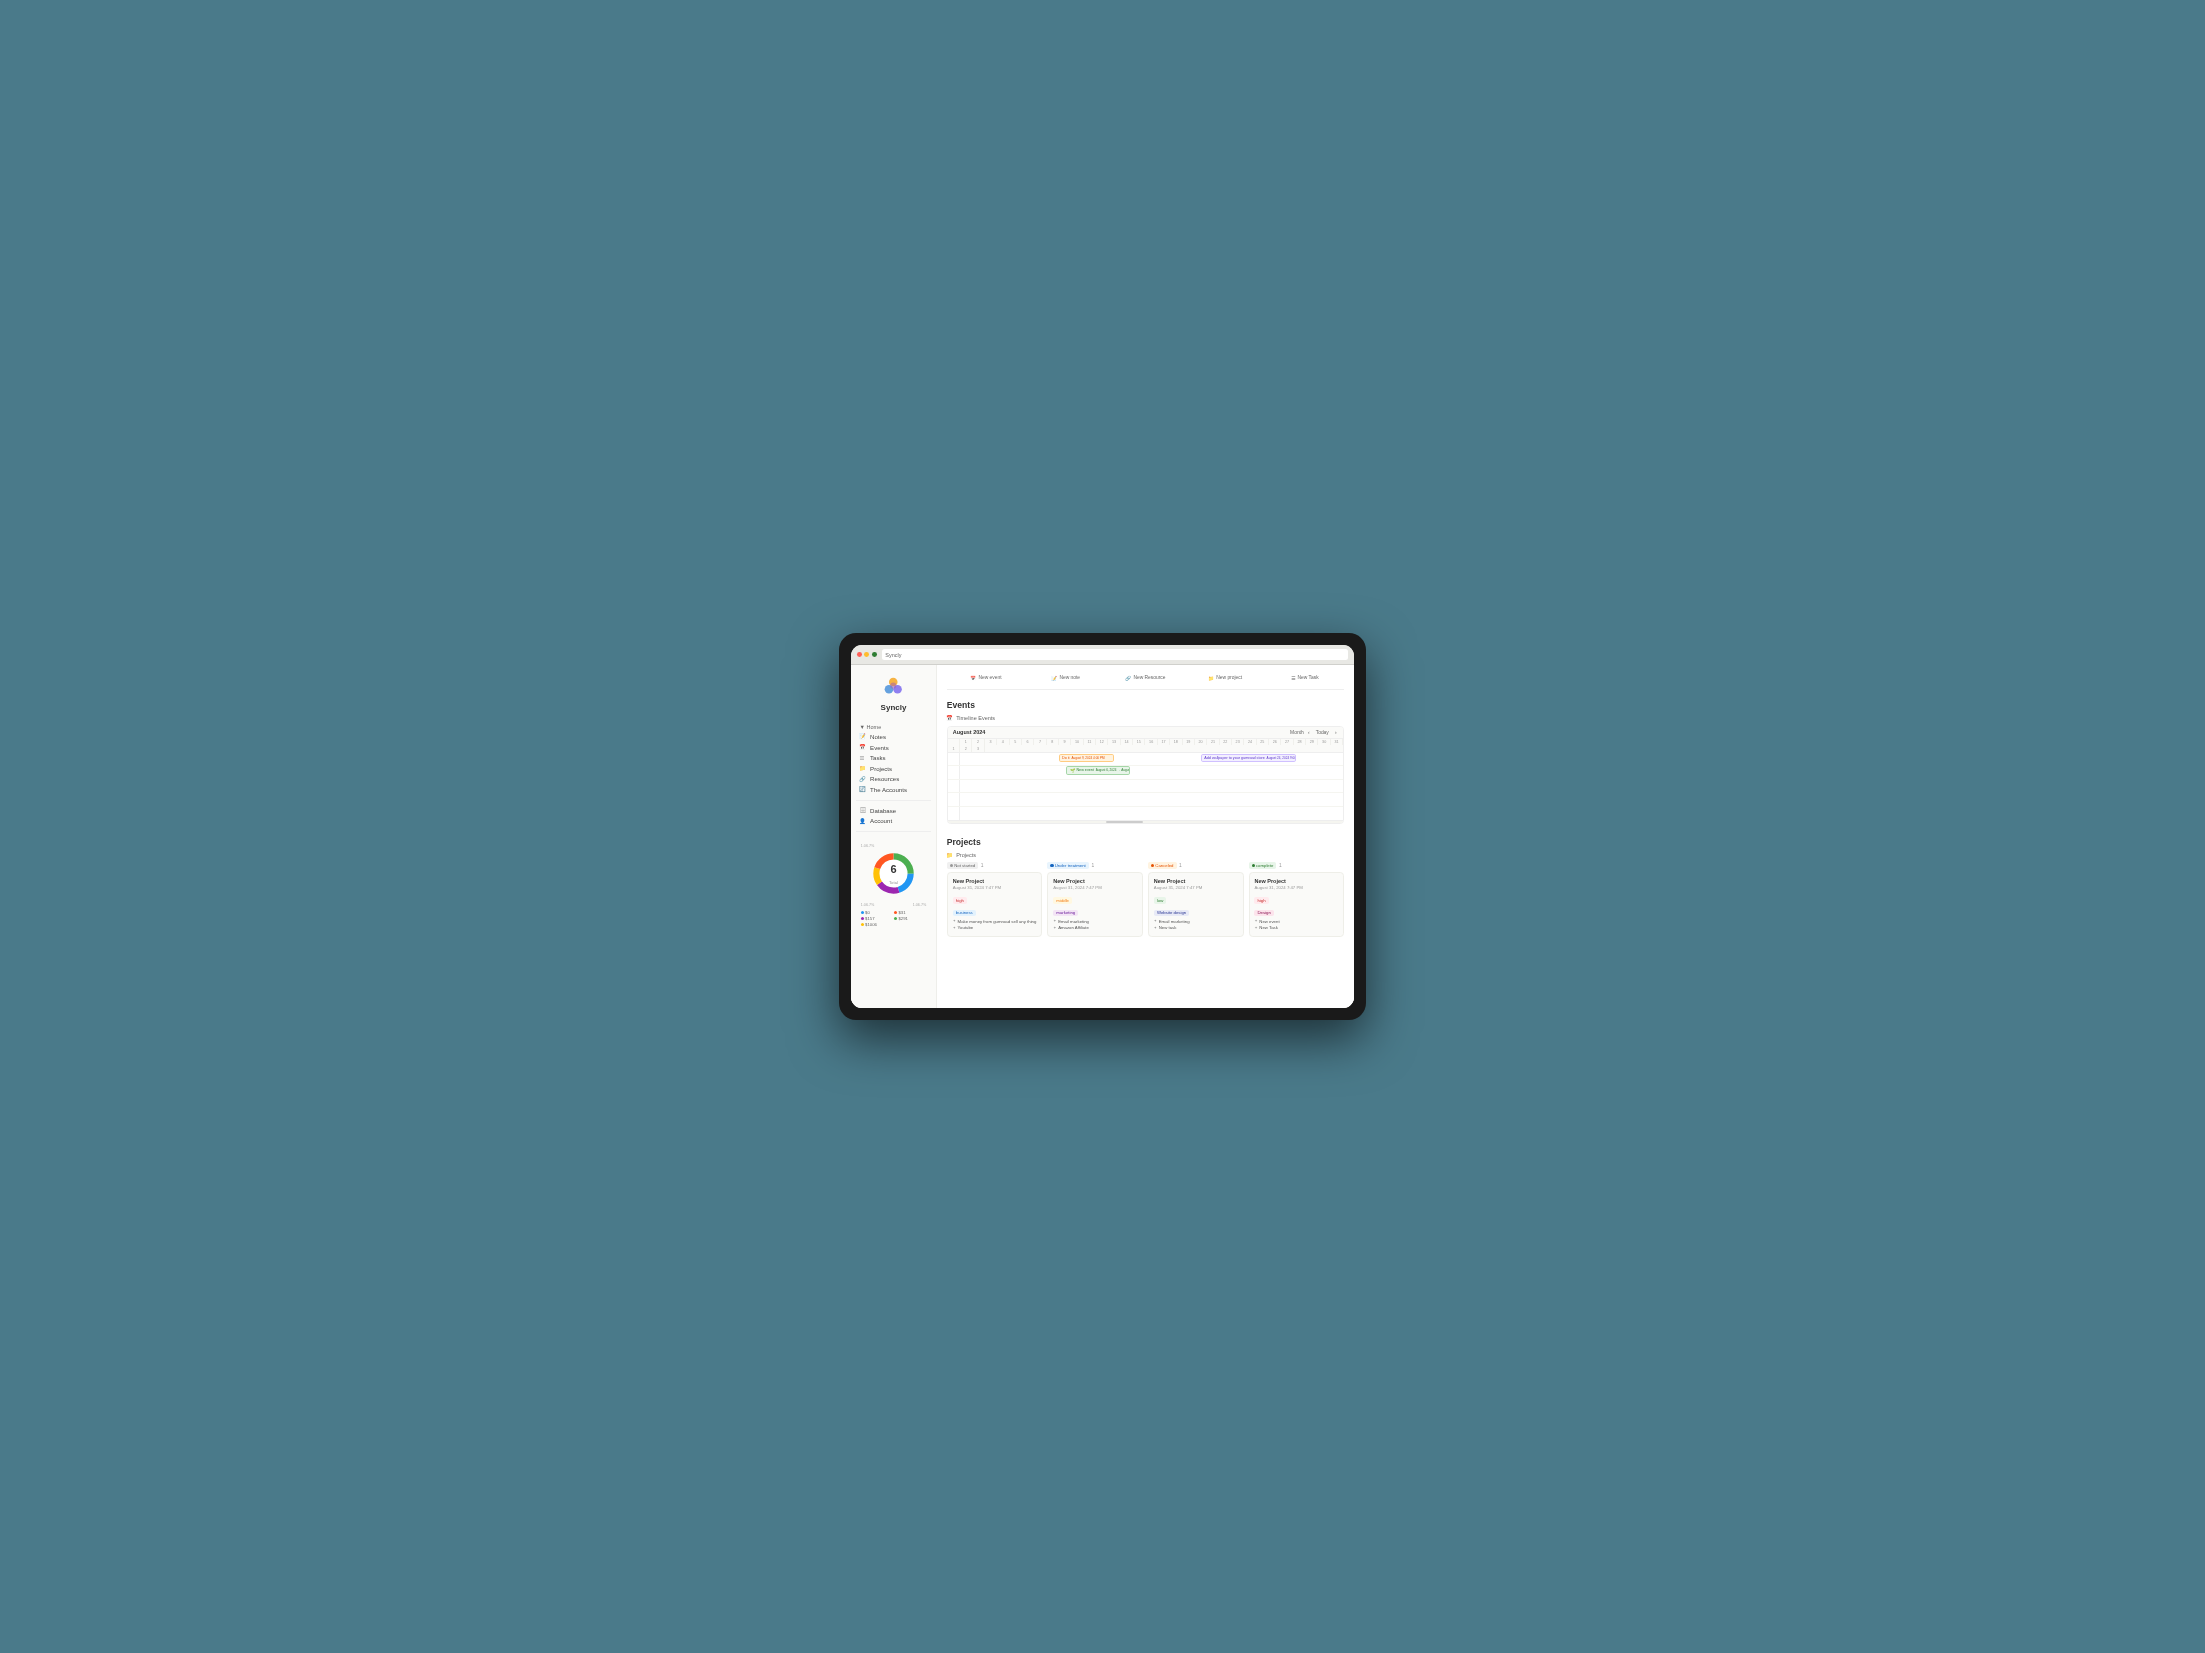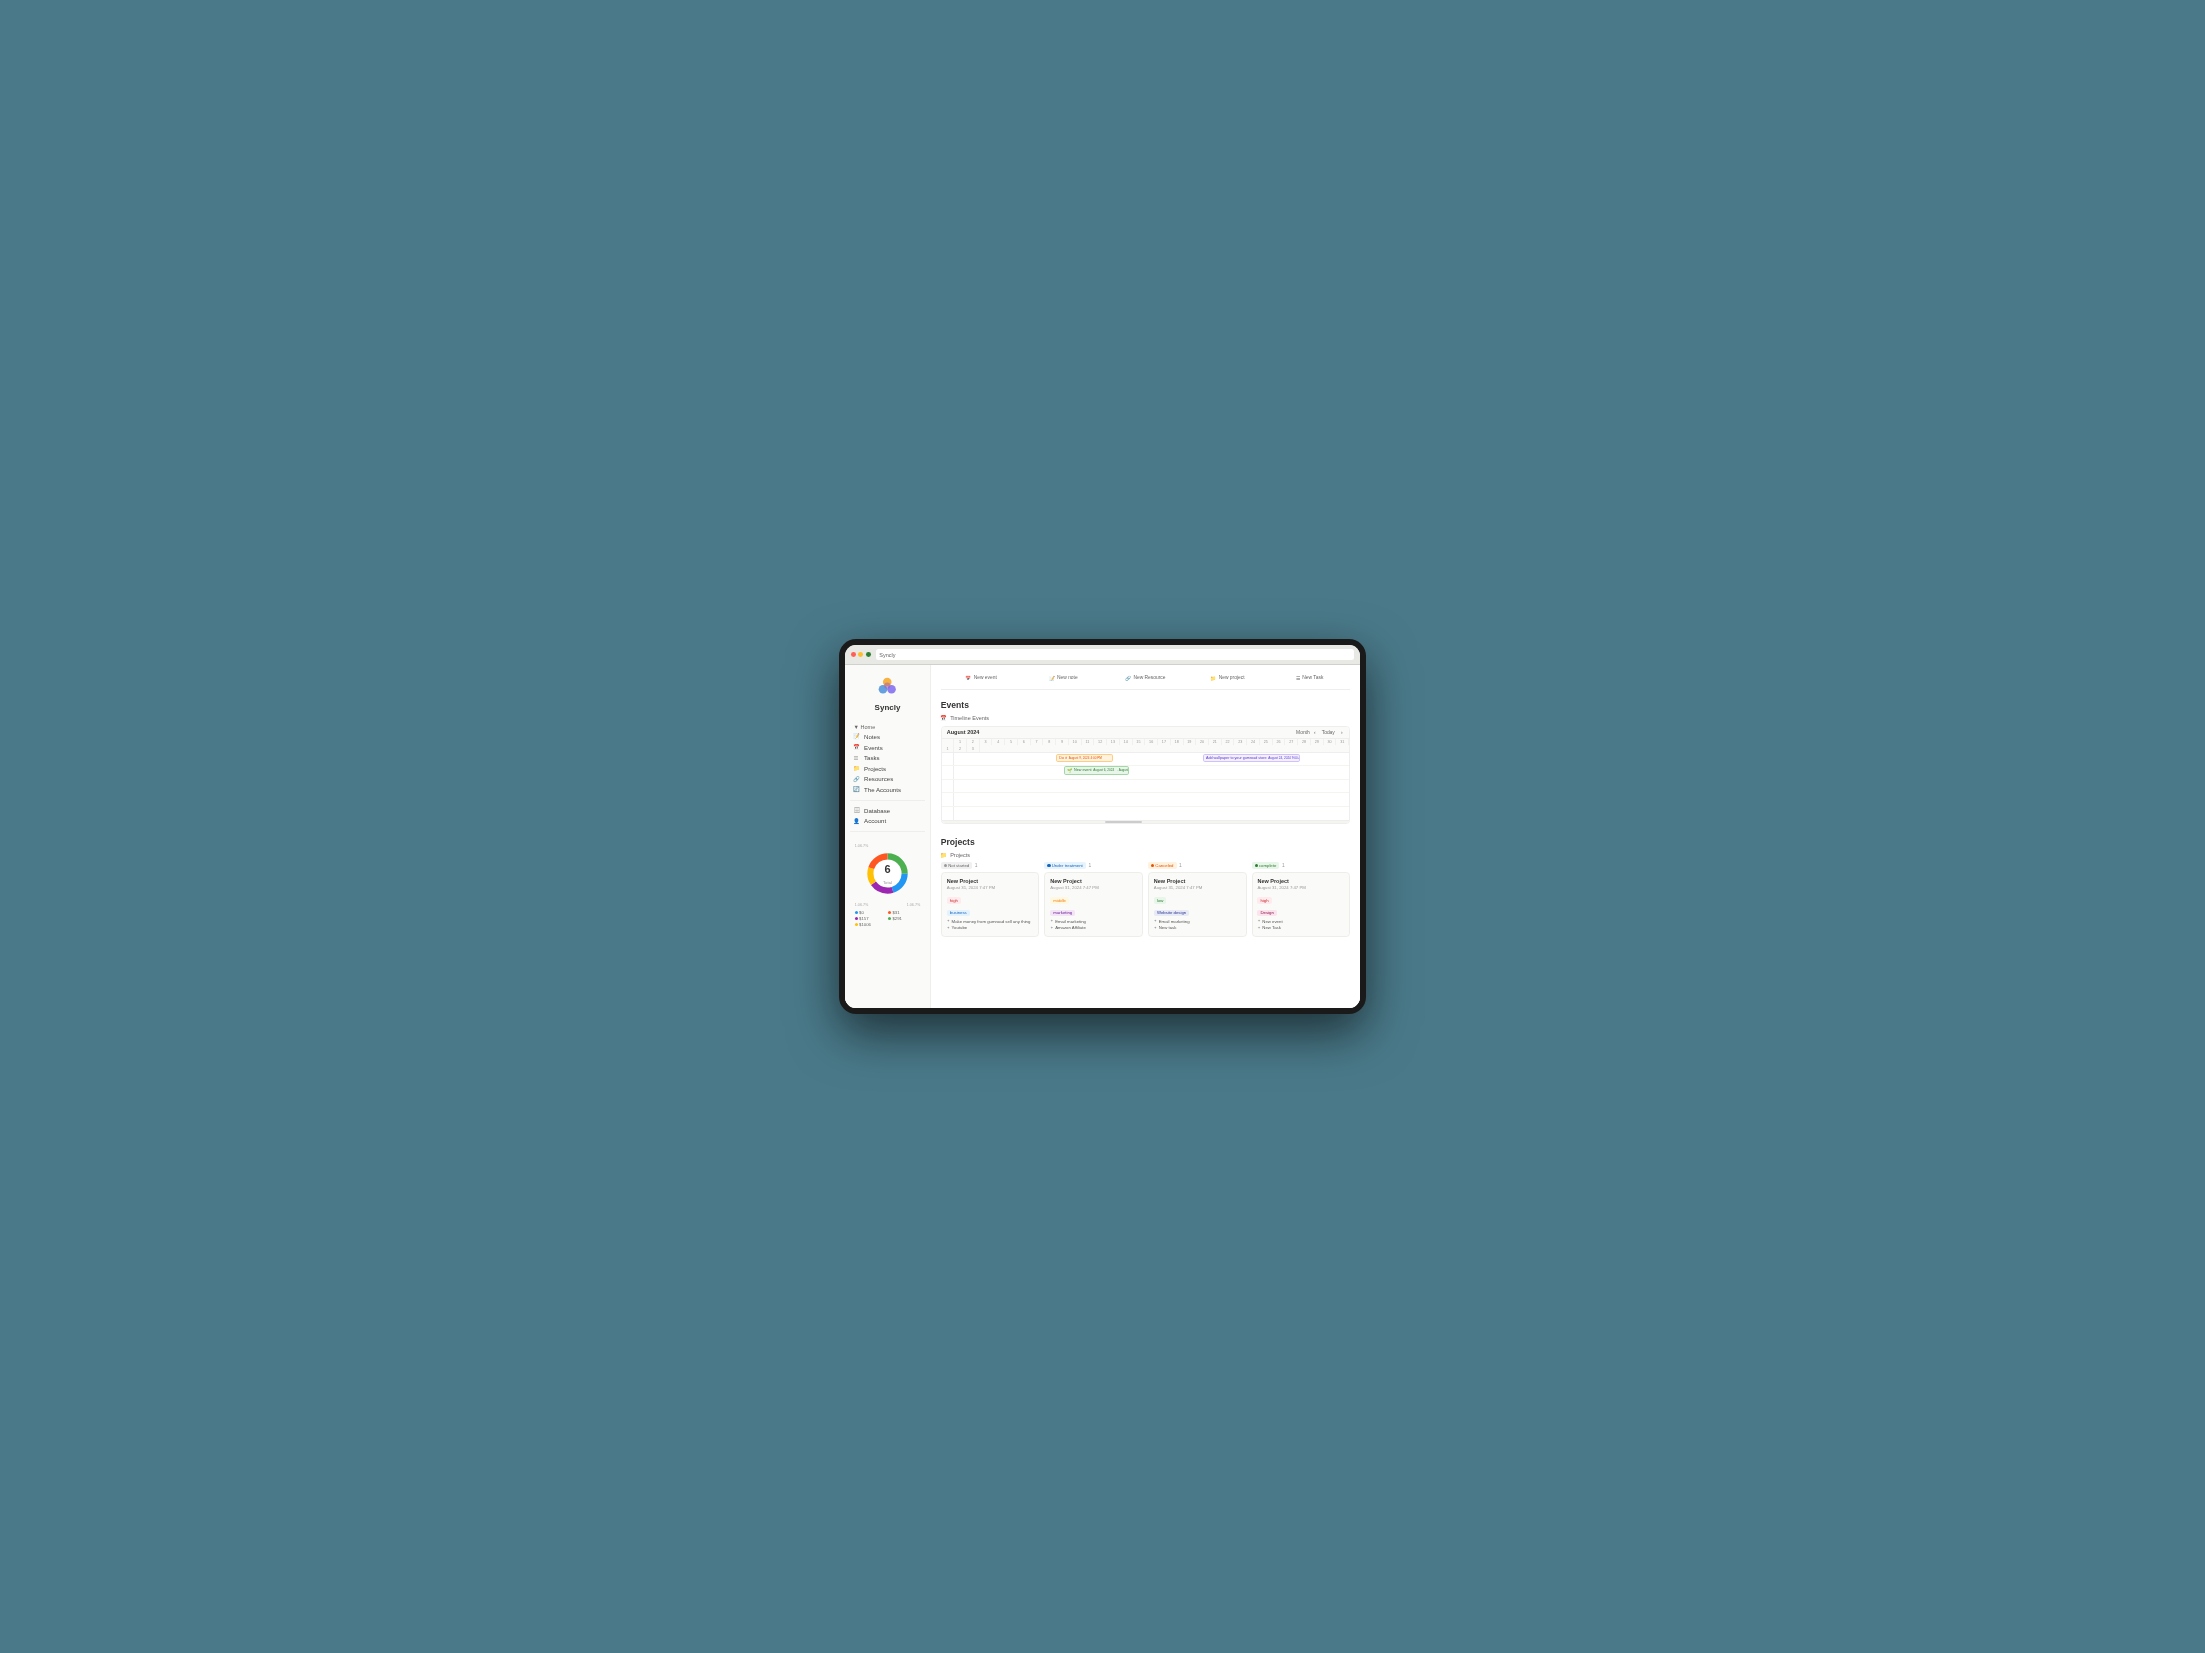--- a/index.html
+++ b/index.html
@@ -9,21 +9,21 @@
       align-items: center;
       justify-content: center;
       min-height: 100vh;
       font-family: -apple-system, BlinkMacSystemFont, 'Segoe UI', sans-serif;
     }
 
     .device-frame {
       width: 527px;
       background: #1a1a1a;
       border-radius: 17px;
-      padding: 6px;
+      padding: 12px;
       box-shadow: 0 18.4px 49px rgba(0,0,0,0.6);
     }
 
     .browser-window {
       background: #f5f5f0;
       border-radius: 11px;
       overflow: hidden;
       width: 100%;
     }
 

